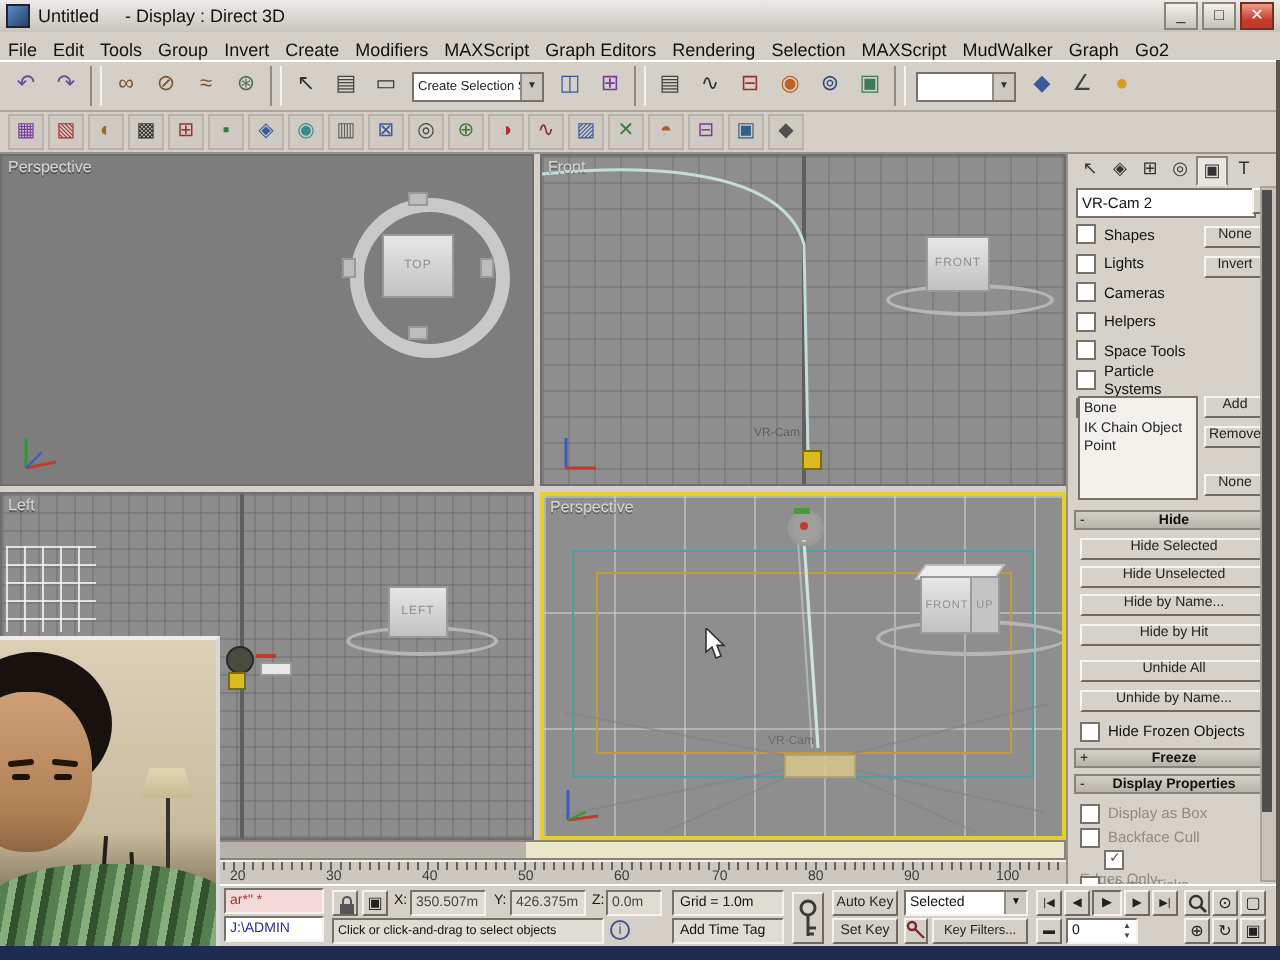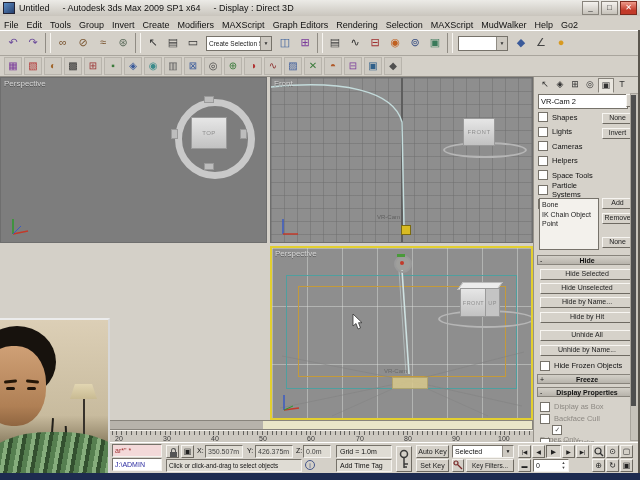--- a/index.html
+++ b/index.html
@@ -132,21 +132,20 @@
   .redge{position:absolute;right:0;top:30px;width:2px;height:443px;background:#5a564e;}
 </style>
 </head>
 <body>
 
 <div id="app">
 
   <div class="titlebar">
     <span class="app-icon"></span>
     <span class="tseg">Untitled</span>
-    <span class="tseg">- Autodesk 3ds Max  2009 SP1  x64</span>
     <span class="tseg">- Display : Direct 3D</span>
     <span class="winbtns">
       <span class="winbtn">_</span>
       <span class="winbtn">□</span>
       <span class="winbtn close">✕</span>
     </span>
   </div>
 
   <div class="menubar">
 
@@ -156,21 +155,21 @@
       <span class="menu-item">Group</span>
       <span class="menu-item">Invert</span>
       <span class="menu-item">Create</span>
       <span class="menu-item">Modifiers</span>
       <span class="menu-item">MAXScript</span>
       <span class="menu-item">Graph Editors</span>
       <span class="menu-item">Rendering</span>
       <span class="menu-item">Selection</span>
       <span class="menu-item">MAXScript</span>
       <span class="menu-item">MudWalker</span>
-      <span class="menu-item">Help</span>
+      <span class="menu-item">Graph</span>
       <span class="menu-item">Go2</span>
     </div>
 
   <div class="toolbar1">
     <span class="tb-host">
 
     <span class="tb-ico" style="color: rgb(106, 74, 154);">↶</span>
         <span class="tb-ico" style="color: rgb(106, 74, 154);">↷</span>
         <span class="tb-sep"></span>
         <span class="tb-ico" style="color: rgb(122, 85, 48);">∞</span>
@@ -265,20 +264,35 @@
         <span>FRONT</span>
       </div>
       <span class="tiny-label" style="left:106px;top:136px;">VR-Cam</span>
       <div style="position:absolute;left:130px;top:147px;width:8px;height:8px;background:#d9bb22;border:1px solid #7a6a10;"></div>
       <svg class="axis" width="24" height="22">
         <line x1="4" y1="18" x2="4" y2="3" stroke="#3a5ac2" stroke-width="1.5"></line>
         <line x1="4" y1="18" x2="19" y2="18" stroke="#c23a2a" stroke-width="1.5"></line>
       </svg>
     </div>
 
+    <div class="vp grid9" id="vp-bl">
+      <span class="vp-label">Left</span>
+      <div class="vline" style="left:119px;"></div>
+      <div style="position:absolute;left:2px;top:26px;width:45px;height:43px;
+        background-image:linear-gradient(rgba(255,255,255,.75) 1px,transparent 1px),linear-gradient(90deg,rgba(255,255,255,.75) 1px,transparent 1px);
+        background-size:9px 9px;"></div>
+      <div class="ellip" style="left:172px;top:66px;width:72px;height:11px;"></div>
+      <div class="cube" style="left:193px;top:46px;width:28px;height:24px;">
+        <span>LEFT</span>
+      </div>
+      <div style="position:absolute;left:112px;top:76px;width:12px;height:12px;background:#4a4a42;border-radius:50%;border:1px solid #2a2a24;"></div>
+      <div style="position:absolute;left:113px;top:89px;width:7px;height:7px;background:#d9bb22;border:1px solid #7a6a10;"></div>
+      <div style="position:absolute;left:127px;top:80px;width:10px;height:2px;background:#c23a2a;"></div>
+      <div style="position:absolute;left:129px;top:84px;width:14px;height:5px;background:#e9e9e9;border:1px solid #999;"></div>
+    </div>
 
     <div class="vp camview" id="vp-br">
       <span class="vp-label">Perspective</span>
       <div class="safe" style="left:14px;top:27px;right:14px;bottom:29px;border:1px solid #4f9f9f;"></div>
       <div class="safe" style="left:26px;top:38px;right:25px;bottom:41px;border:1px solid #c49a3a;"></div>
       <svg style="position:absolute;left:0;top:0;" width="259" height="169">
         <line x1="138" y1="133" x2="10" y2="108" stroke="rgba(130,130,130,.6)"></line>
         <line x1="138" y1="133" x2="8" y2="160" stroke="rgba(130,130,130,.6)"></line>
         <line x1="138" y1="133" x2="252" y2="104" stroke="rgba(130,130,130,.6)"></line>
         <line x1="138" y1="133" x2="250" y2="158" stroke="rgba(130,130,130,.6)"></line>

